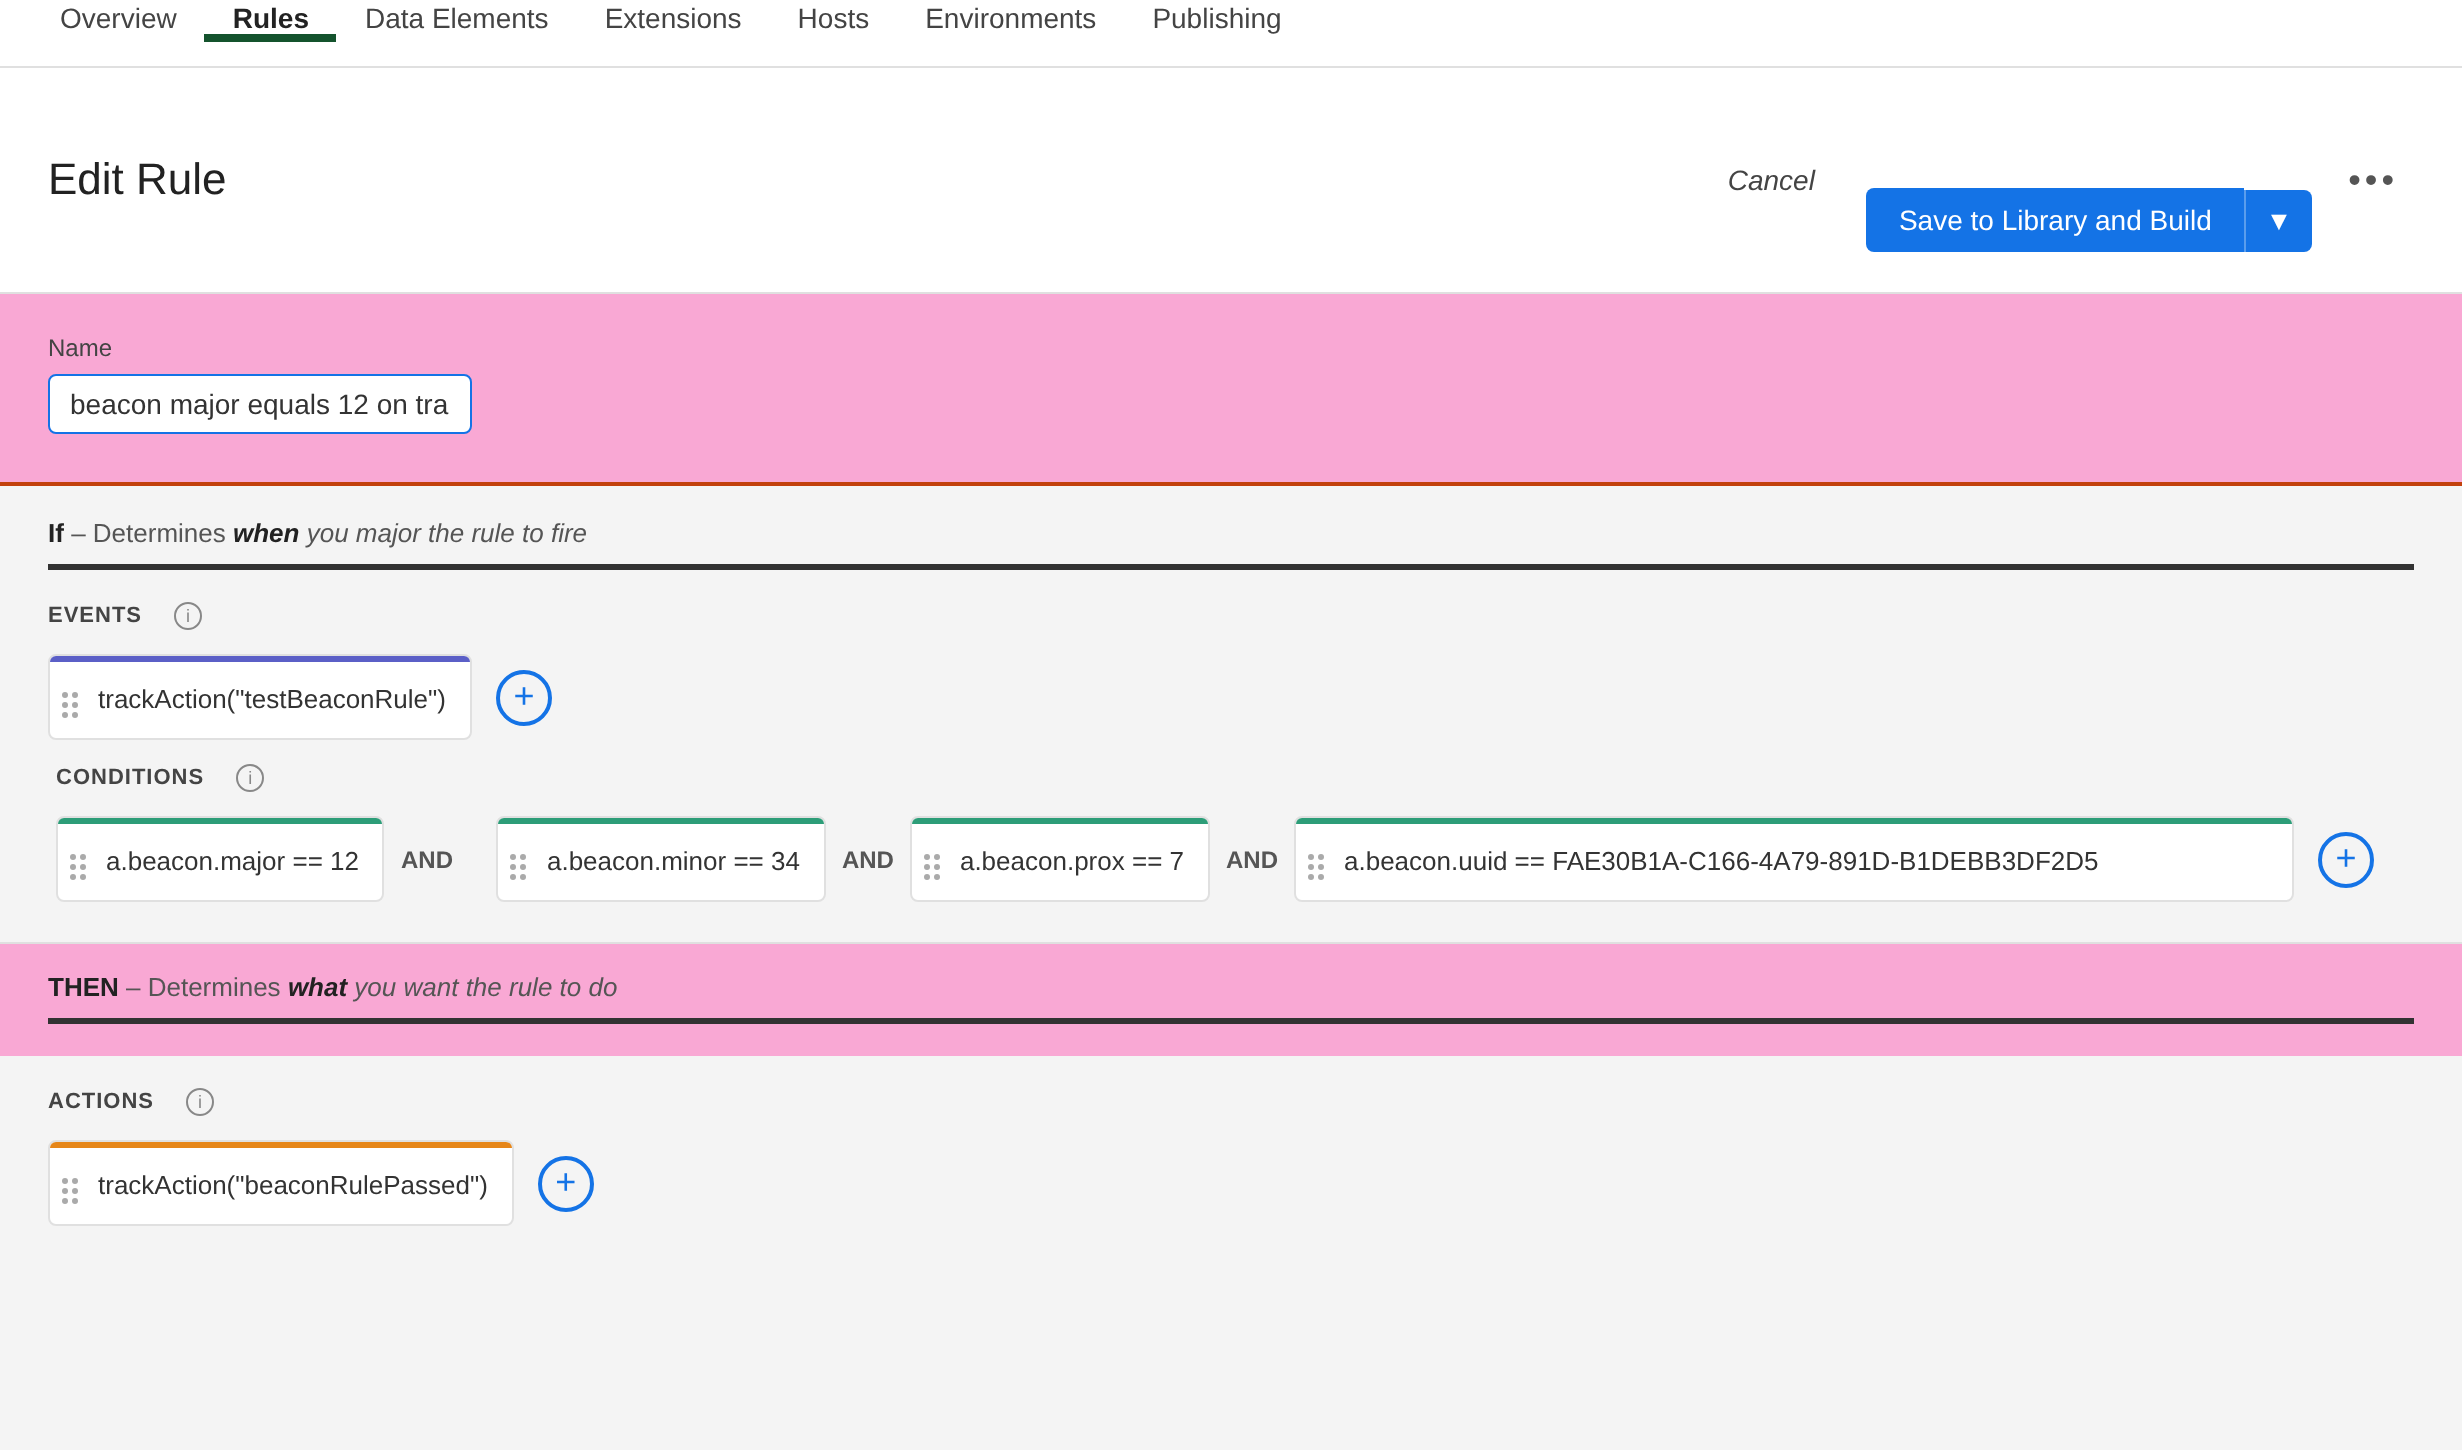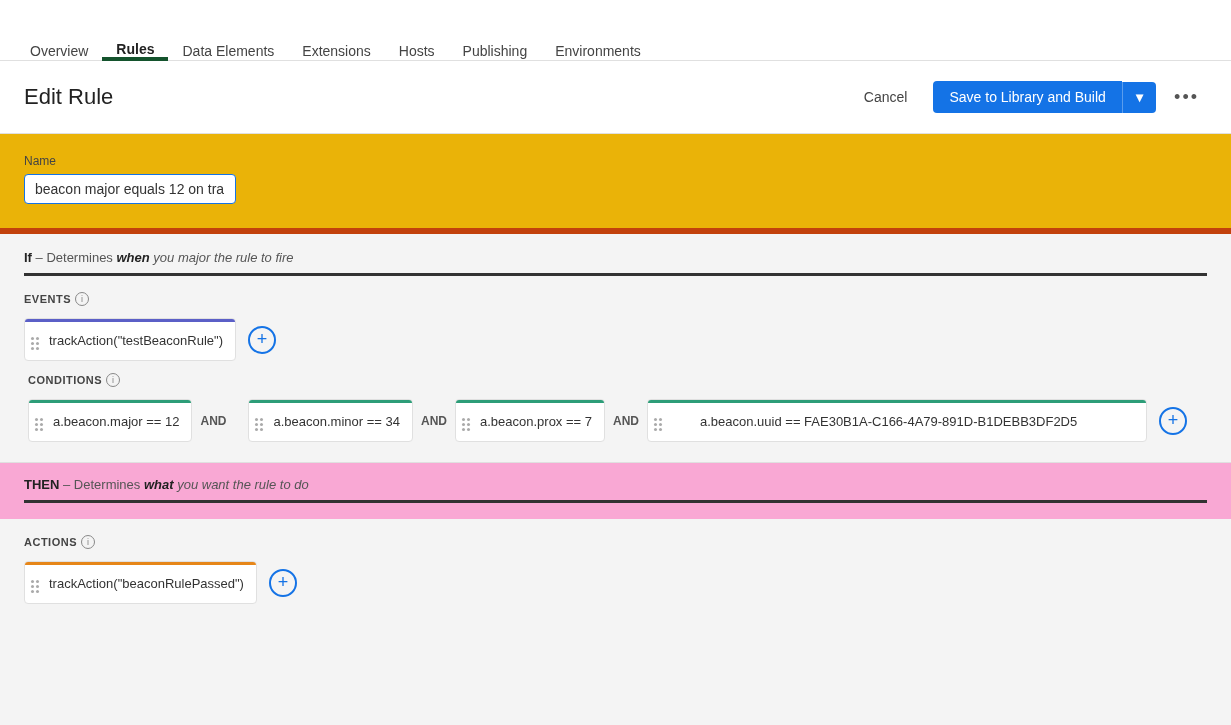--- a/index.html
+++ b/index.html
@@ -3,22 +3,22 @@
   <meta charset="utf-8">
   <style>
     * { box-sizing: border-box; margin: 0; padding: 0; }
     body { font-family: -apple-system, BlinkMacSystemFont, 'Segoe UI', sans-serif; background: #f4f4f4; color: #333; font-size: 14px; }
 
     
     .top-nav {
       background: #fff;
       border-bottom: 1px solid #e0e0e0;
       display: flex;
-      align-items: flex-end;
-      height: 61px;
+      align-items: flex-start;
+      height: 34px;
       padding: 0 16px;
     }
     .nav-item {
       display: flex;
       align-items: center;
       padding: 0 14px;
       cursor: pointer;
       font-size: 14px;
       color: #444;
       border-bottom: 2px solid transparent;
@@ -51,24 +51,26 @@
       align-items: center;
       gap: 10px;
     }
     .cancel-btn {
       background: none;
       border: none;
       color: #444;
       cursor: pointer;
       font-size: 14px;
       padding: 8px 16px;
+      font-style: italic;
     }
     .save-btn-group {
       display: flex;
       align-items: center;
+      margin-top: 40px;
     }
     .save-btn {
       background: #1473e6;
       color: #fff;
       border: none;
       padding: 8px 16px;
       cursor: pointer;
       font-size: 14px;
       font-weight: 500;
       border-radius: 4px 0 0 4px;
@@ -93,23 +95,23 @@
     }
 
     
     .main-content {
       padding: 0;
       background: #f4f4f4;
     }
 
     
     .name-section {
-      background: #eab308;
+      background: #f9a8d4;
       padding: 20px 24px 24px;
-      border-bottom: 6px solid #c2410c;
+      border-bottom: 2px solid #c2410c;
     }
     .field-label {
       font-size: 12px;
       color: #444;
       margin-bottom: 6px;
       font-weight: 500;
     }
     .name-input {
       border: 1px solid #1473e6;
       border-radius: 4px;
@@ -139,21 +141,21 @@
       font-style: italic;
     }
     .section-divider {
       height: 3px;
       background: #323232;
       margin-bottom: 16px;
     }
     .sub-label-row {
       display: flex;
       align-items: center;
-      gap: 4px;
+      gap: 16px;
       margin-bottom: 12px;
     }
     .sub-label {
       font-size: 11px;
       font-weight: 700;
       color: #444;
       letter-spacing: 0.5px;
       text-transform: uppercase;
     }
     .info-icon {
@@ -247,22 +249,22 @@
   </style>
 </head>
 <body>
 
 <nav class="top-nav">
   <a class="nav-item">Overview</a>
   <a class="nav-item active">Rules</a>
   <a class="nav-item">Data Elements</a>
   <a class="nav-item">Extensions</a>
   <a class="nav-item">Hosts</a>
+  <a class="nav-item">Environments</a>
   <a class="nav-item">Publishing</a>
-  <a class="nav-item">Environments</a>
 </nav>
 
 <div class="page-header">
   <h1 class="page-title">Edit Rule</h1>
   <div class="header-actions">
     <button class="cancel-btn">Cancel</button>
     <div class="save-btn-group">
       <button class="save-btn">Save to Library and Build</button>
       <button class="save-btn-arrow">
         <span>▼</span>
@@ -356,21 +358,21 @@
               <span></span>
               <span></span>
               <span></span>
               <span></span>
               <span></span>
           </div>
         </div>
         <div class="card-content">a.beacon.prox == 7</div>
       </div>
       <span class="and-label">AND</span>
-      <div class="card" style="flex:1; min-width:200px; max-width:500px;gap:28px;">
+      <div class="card" style="flex:1; min-width:200px; max-width:500px;">
         <div class="card-top-bar green"></div>
         <div class="card-drag">
           <div class="drag-dots">
             <span></span>
               <span></span>
               <span></span>
               <span></span>
               <span></span>
               <span></span>
           </div>

